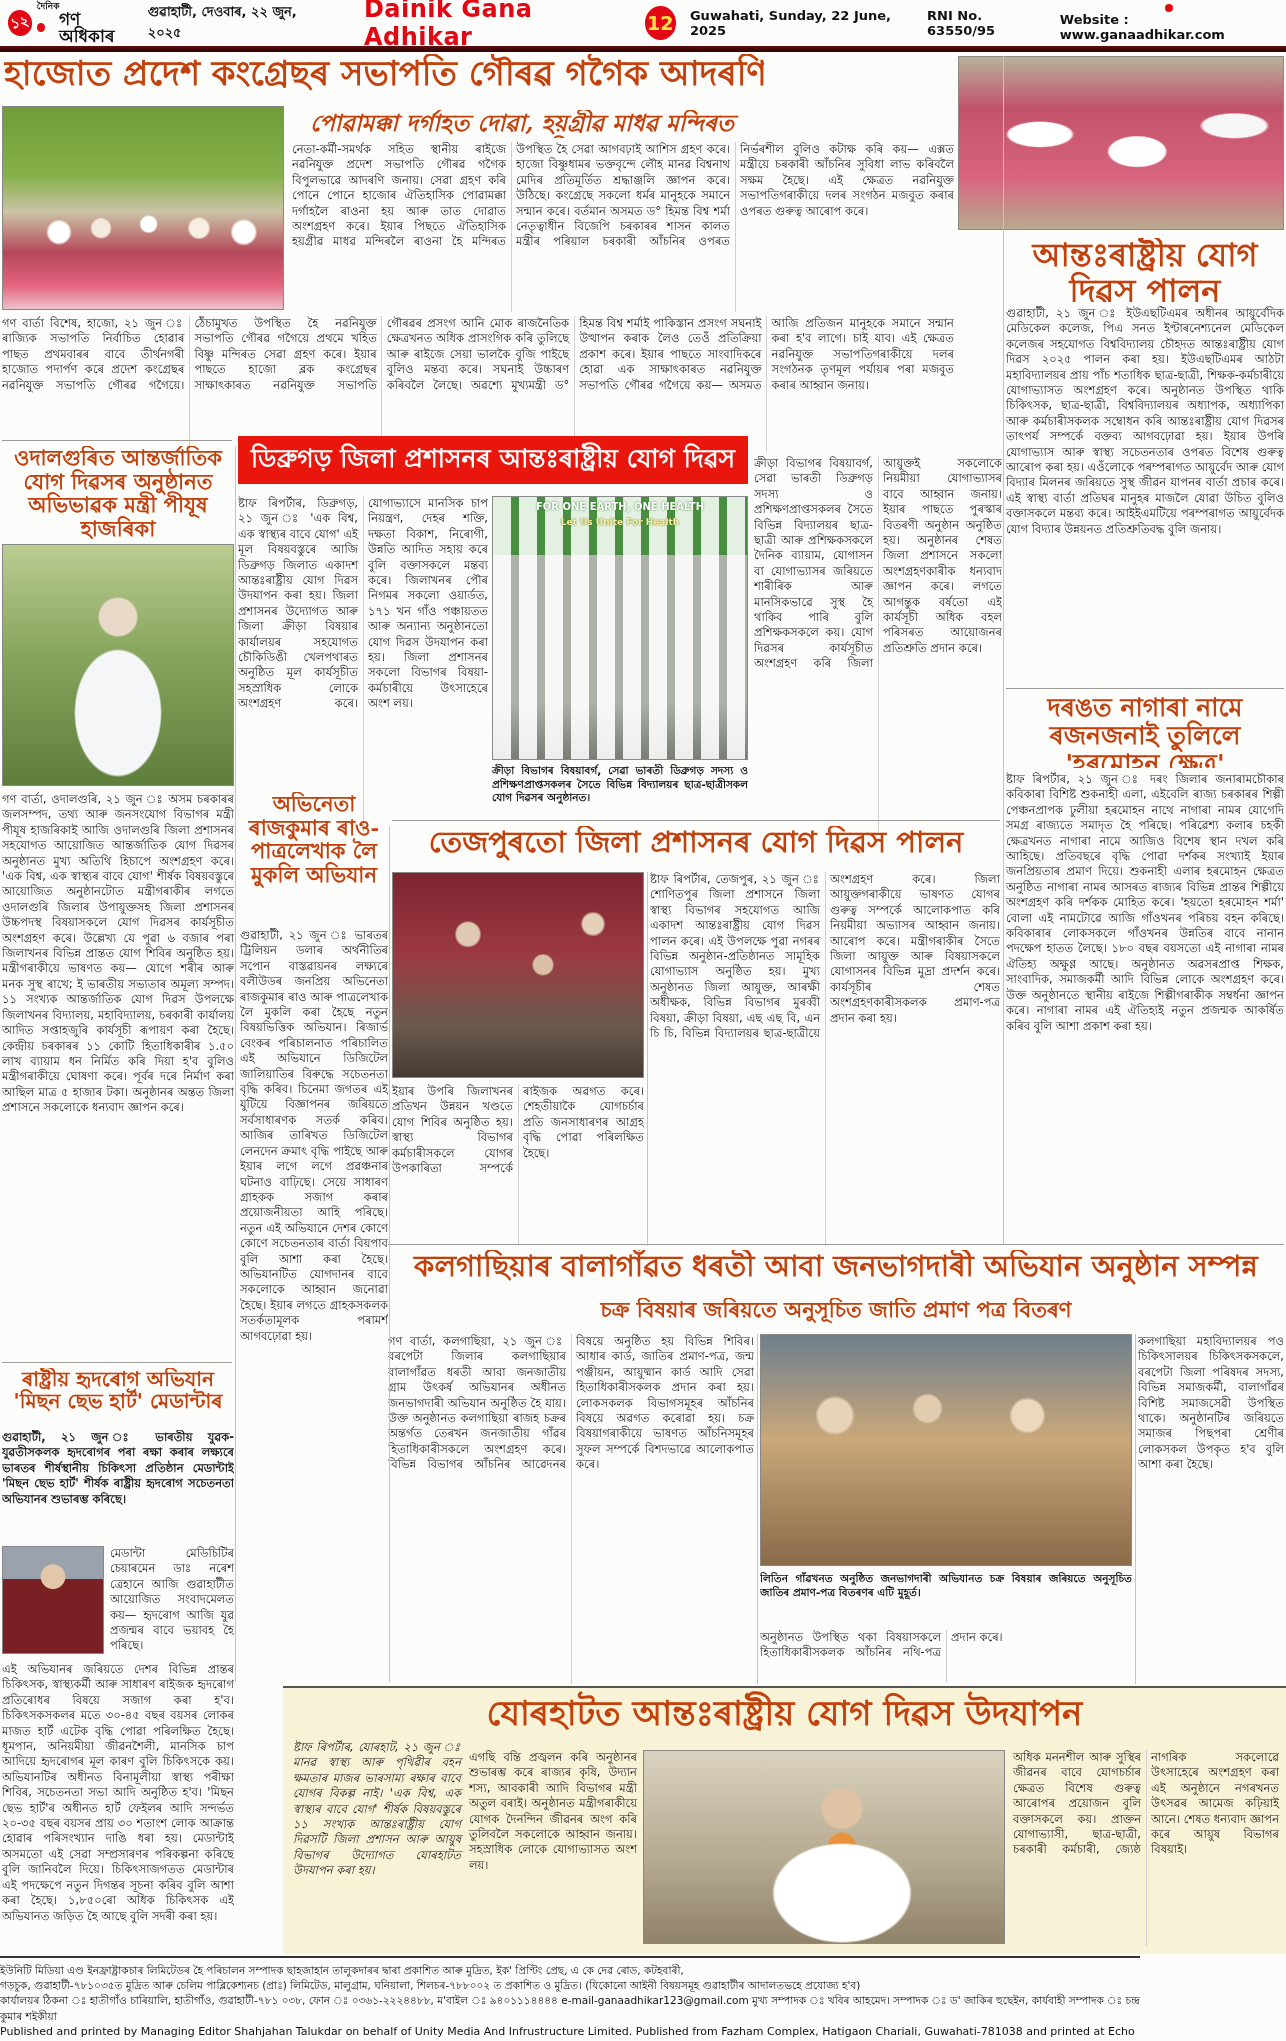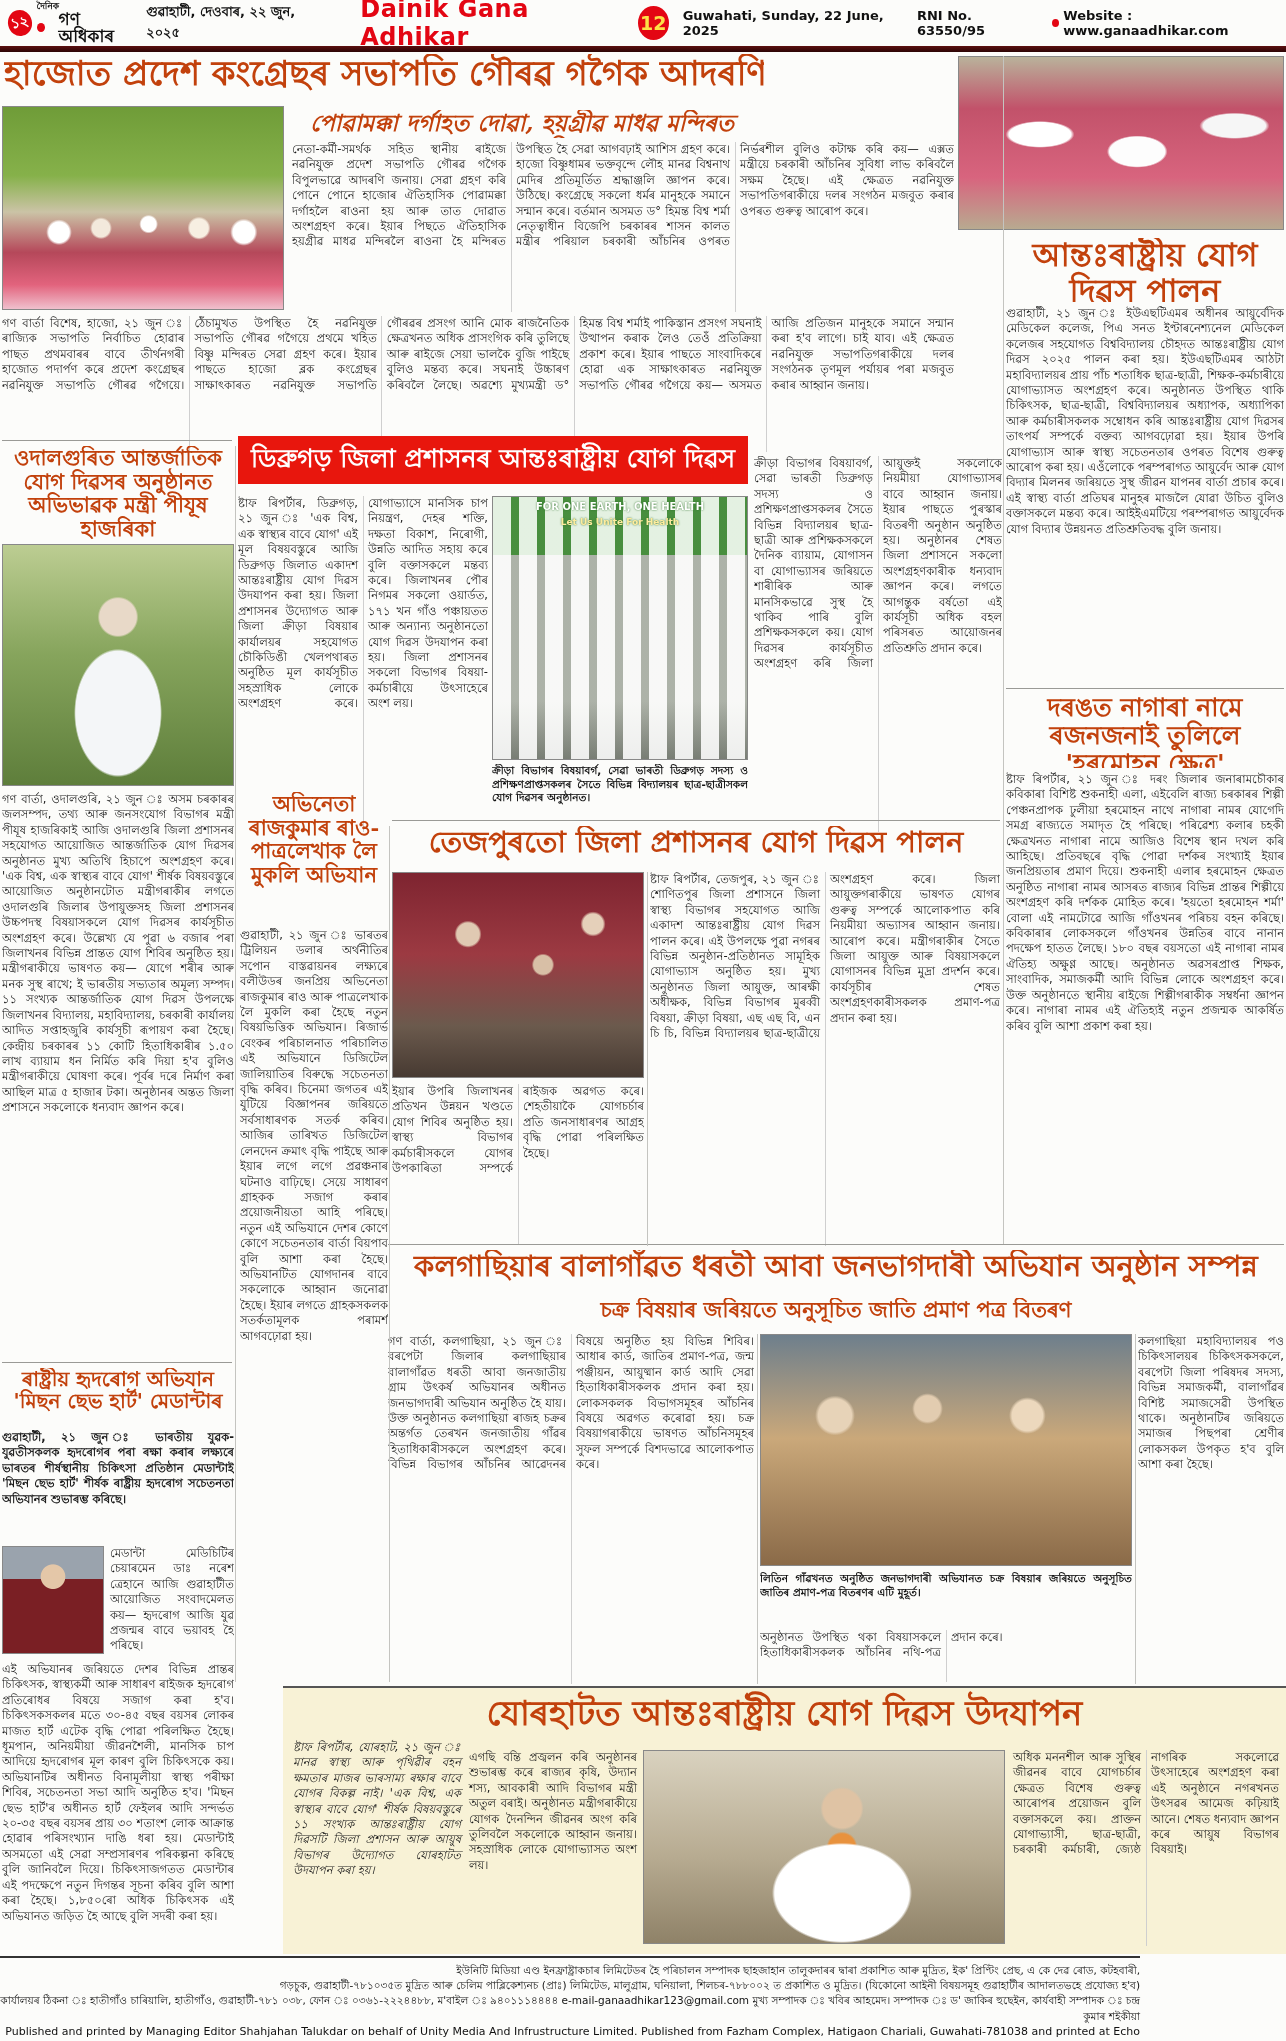--- a/index.html
+++ b/index.html
@@ -73,21 +73,21 @@
       radial-gradient(circle at 72% 35%, #ecd8bd 0 5%, rgba(0,0,0,0) 6%),
       linear-gradient(180deg,#6e7f8c 0%, #caa87a 45%, #8a6a48 100%); }
   .ph-jor2 { background:
       radial-gradient(circle at 55% 30%, #dfc3a4 0 8%, rgba(0,0,0,0) 9%),
       radial-gradient(ellipse at 55% 74%, #ffffff 0 24%, rgba(0,0,0,0) 25%),
       radial-gradient(circle at 55% 50%, #e8923e 0 6%, rgba(0,0,0,0) 7%),
       linear-gradient(180deg,#d9d2bf 0%, #b7ab91 55%, #8f8268 100%); }
 
   .red-banner { background:#e8160d; color:#fff; display:flex; align-items:center; justify-content:center; font-weight:bold; font-family:"DejaVu Serif", serif; }
   .jorhat-bg { background:#f8f2d6; border-top:2px solid #555; }
-  .footer { position:absolute; left:0; top:1956px; width:1140px; height:85px; border-top:2px solid #333; padding-top:5px; text-align:right; }
+  .footer { position:absolute; left:0; top:1956px; width:1140px; height:85px; border-top:2px solid #333; padding-top:5px; text-align:left; }
   .footer .f-bn { font-size:10.5px; line-height:1.45; }
   .footer .f-en { font-size:11px; line-height:1.5; font-style:normal; }
 </style>
 </head>
 <body>
 
 <div class="page">
 
   <div class="masthead">
     <div class="logo-wrap">
@@ -99,21 +99,21 @@
           <span>গণ অধিকাৰ</span>
         </div>
       </div>
     </div>
     <div class="masthead-date-bn">গুৱাহাটী, দেওবাৰ, ২২ জুন, ২০২৫</div>
     <div class="masthead-title">Dainik Gana Adhikar</div>
     <div class="title-circle">12</div>
     <div class="masthead-right">
       <span>Guwahati, Sunday, 22 June, 2025</span>
       <span>RNI No. 63550/95</span>
-      <span style="display:flex;align-items:center;">
+      <span style="display:flex;align-items:center;flex-direction:column;">
         <span class="red-dot"></span>
         <span>Website : www.ganaadhikar.com</span>
       </span>
     </div>
   </div>
   <div class="masthead-rule"></div>
 
   <div class="abs headline" style="left:4px; top:54px; width:760px; height:52px; font-size:34px; white-space:nowrap;">হাজোত প্ৰদেশ কংগ্ৰেছৰ সভাপতি গৌৰৱ গগৈক আদৰণি</div>
   <div class="abs headline center" style="left:288px; top:110px; width:468px; height:28px; font-size:23px; font-style:italic;">পোৱামক্কা দৰ্গাহত দোৱা, হয়গ্ৰীৱ মাধৱ মন্দিৰত ল'লে আশিস</div>
   <div class="photo ph-lead" style="left:2px; top:106px; width:282px; height:204px;"></div>

